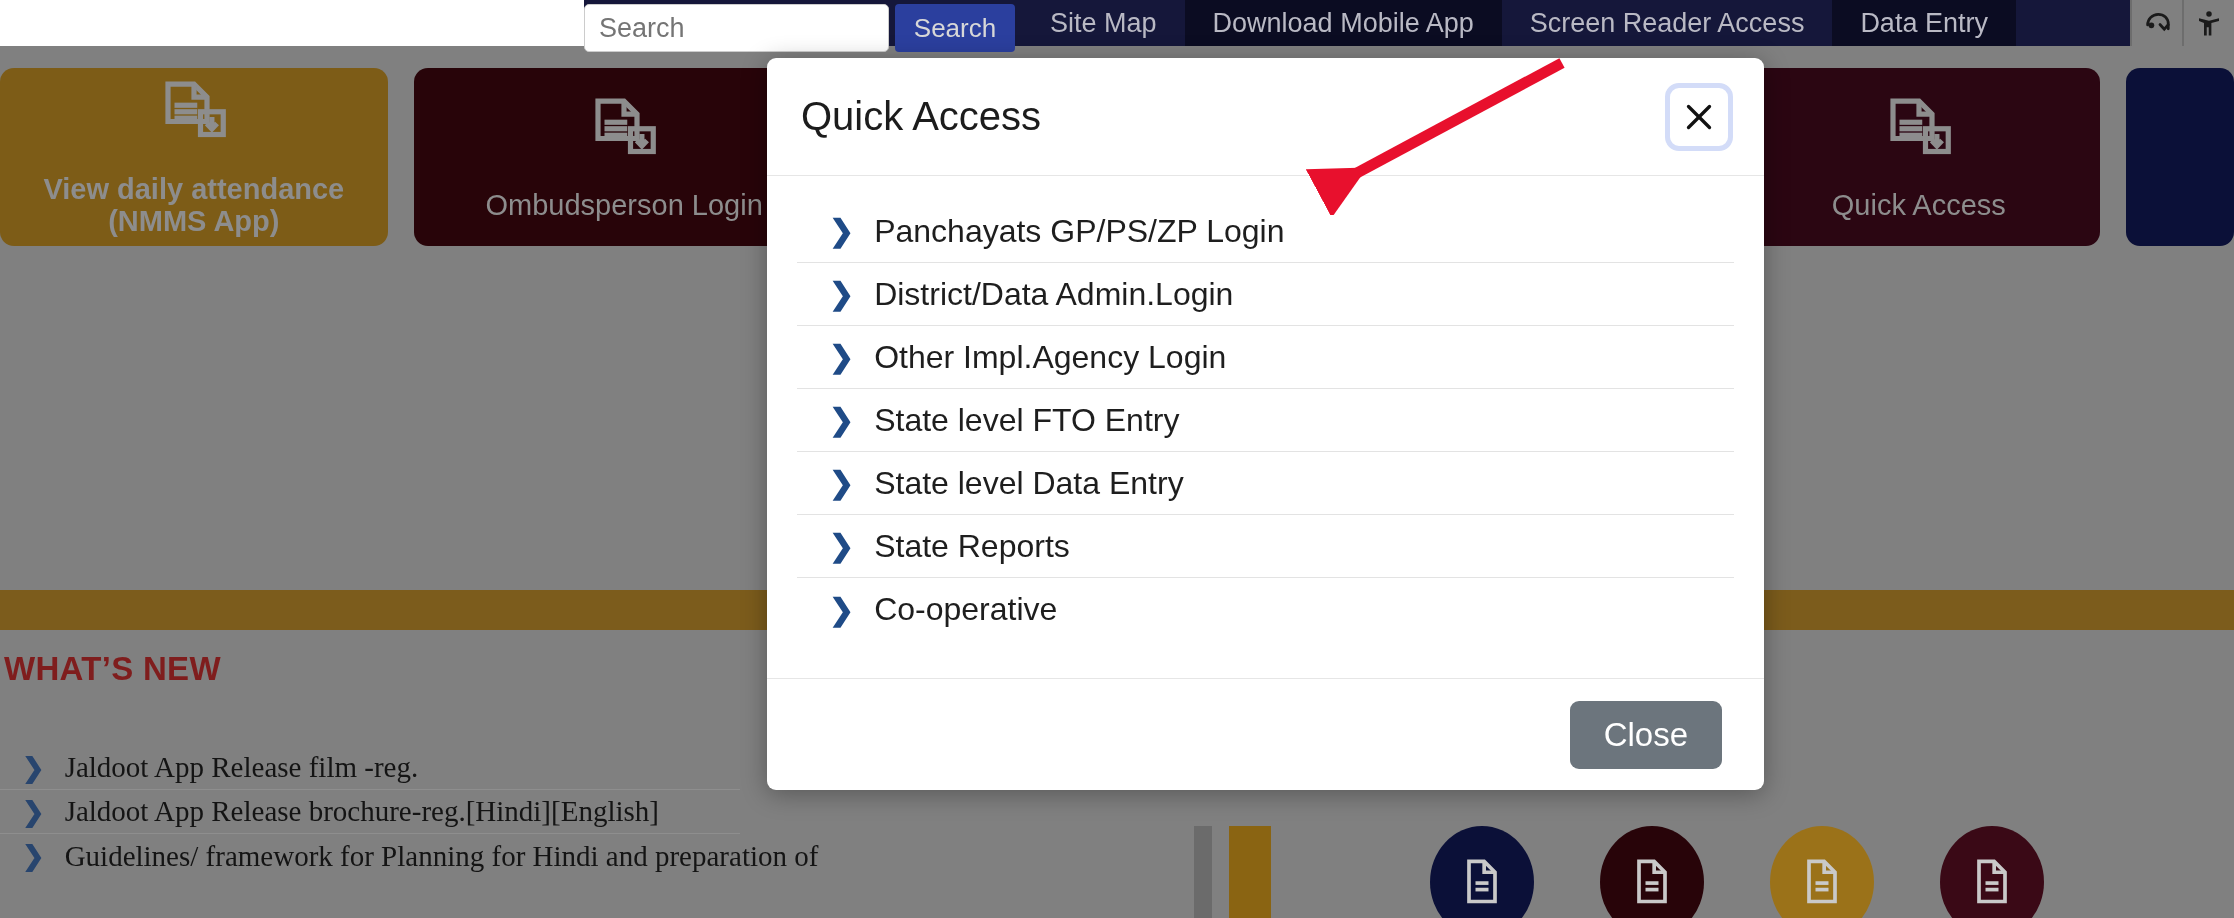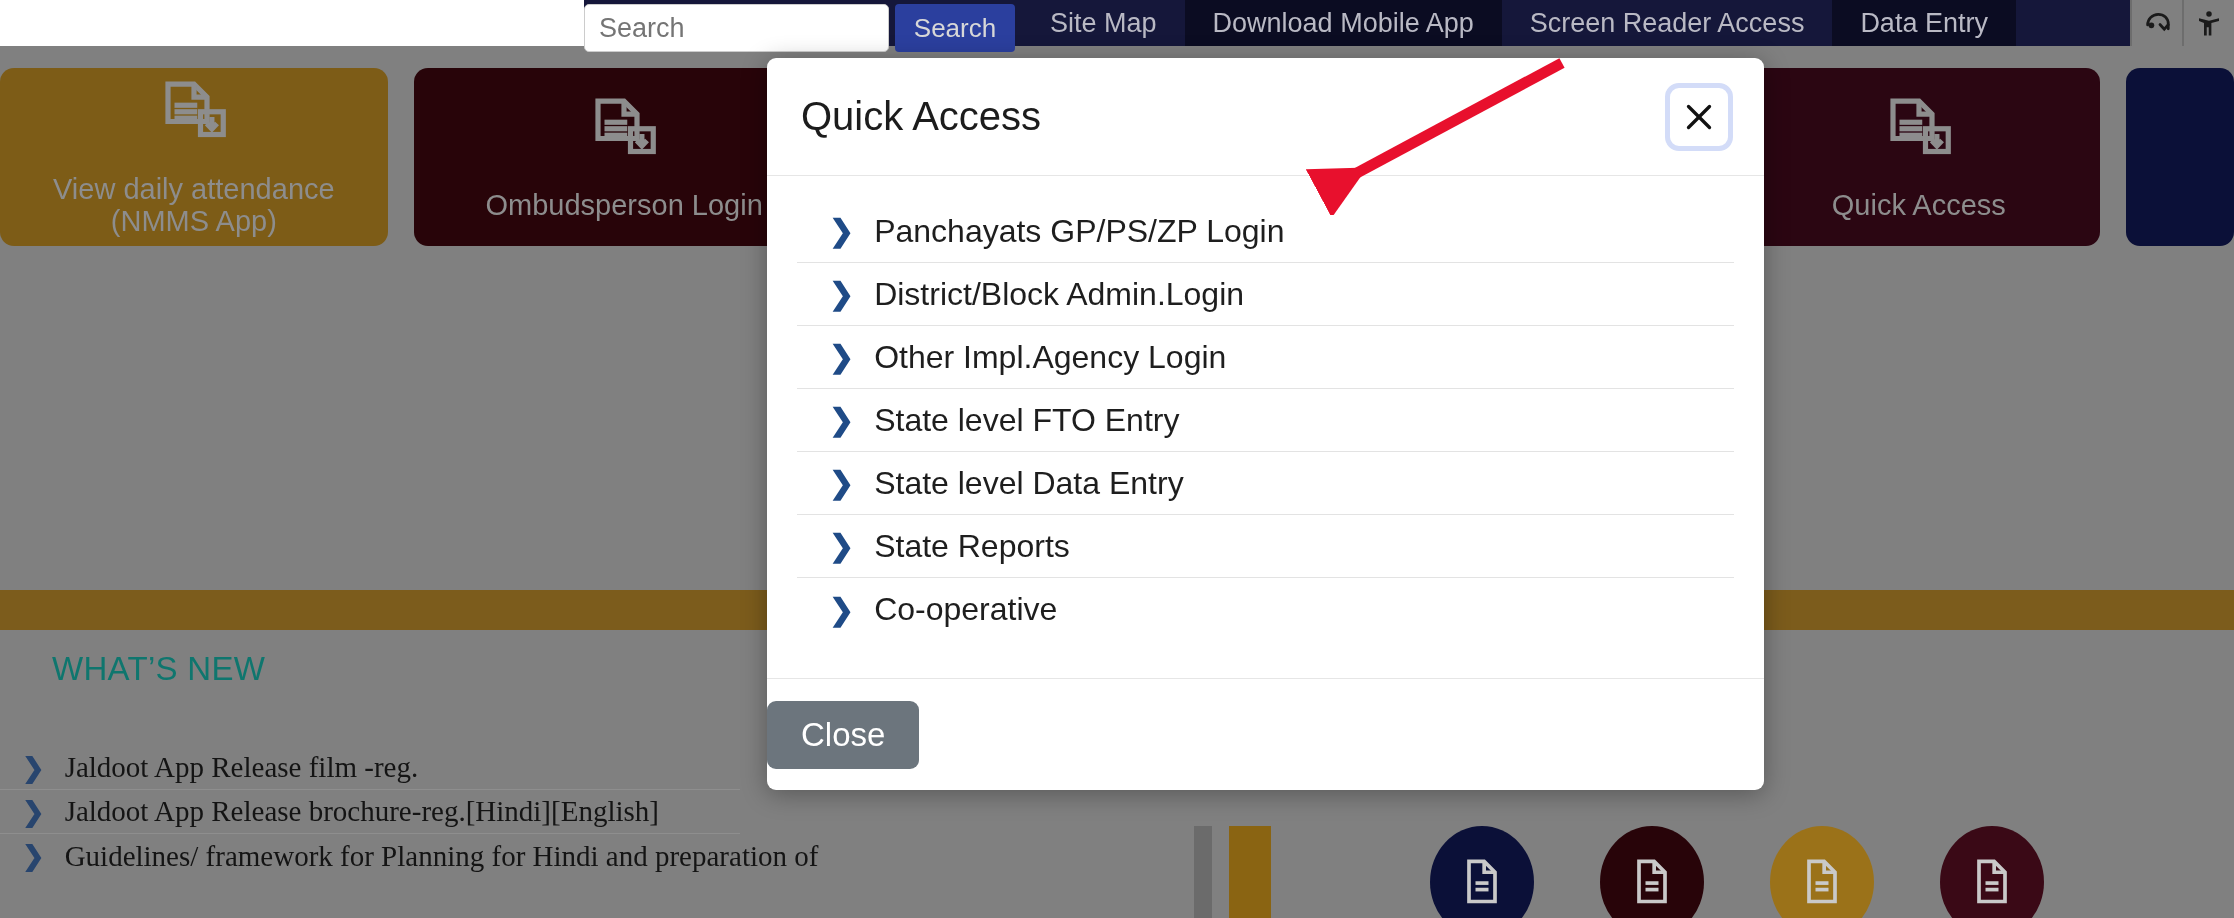--- a/index.html
+++ b/index.html
@@ -82,23 +82,22 @@
   .gold-band {
     position: absolute; top: 590px; left: 0; width: 2234px; height: 40px;
     background: #7c5c1c;
   }
 
   
   .whatsnew {
     position: absolute; top: 650px; left: 0; width: 1140px;
   }
   .whatsnew-title {
-    font-size: 33px; font-weight: normal; color: #0f766e; letter-spacing: .3px;
+    font-size: 33px; font-weight: bold; color: #7f1d1d; letter-spacing: .3px;
     padding-left: 4px;
-    margin-left: 48px;
   }
   .wn-list { margin-top: 58px; }
   .wn-item {
     display: flex; align-items: center; gap: 20px; height: 44px;
     border-bottom: 1px solid #8e8e8e; padding-left: 22px; width: 740px;
     cursor: pointer;
   }
   .wn-item:last-child { border-bottom: none; }
   .wn-chev { color: #28456e; font-size: 27px; font-weight: bold; }
   .wn-text { font-size: 29px; color: #141414; white-space: nowrap; font-family: Liberation Serif, serif; }
@@ -143,22 +142,22 @@
   .qa-item {
     display: flex; align-items: center; gap: 20px;
     height: 63px; border-bottom: 1px solid #e3e3e3; cursor: pointer;
     padding-left: 32px;
   }
   .qa-item:last-child { border-bottom: none; }
   .qa-chev { color: #1f4b87; font-size: 30px; font-weight: bold; line-height: 1; }
   .qa-text { font-size: 32px; color: #1e1e1e; white-space: nowrap; }
   .modal-footer {
     height: 112px; border-top: 1px solid #e6e6e6;
-    display: flex; align-items: center; justify-content: flex-start;
-    padding-right: 30px;
+    display: flex; align-items: center; justify-content: flex-end;
+    padding-right: 42px;
   }
   .modal-close-btn {
     background: #6c757d; color: #ffffff; border: 0; border-radius: 9px;
     font-size: 33px; padding: 15px 34px; cursor: pointer;
     font-family: "Liberation Sans", sans-serif;
   }
 
   
   #annot-arrow {
     position: absolute; left: 1300px; top: 55px; width: 270px; height: 160px;
@@ -168,21 +167,21 @@
 </head>
 <body>
 
 <div id="page">
 
   <div id="page-bg">
 
     <div class="page-body"></div>
 
     <div class="cards-row">
-      <div class="qcard" style="margin-left:0; width:396px; height:178px; background:#7d5c17;">
+      <div class="qcard" style="margin-left:0; width:396px; height:178px; background:#7d5c17;font-weight:bold;">
         <span class="qicon">
           <svg width="78" height="78" viewBox="0 0 24 24" fill="none" stroke="#8d8d8d" stroke-width="1.6">
             <path d="M4 2.5h8l4 4V14H4z"></path>
               <path d="M12 2.5V6.5H16"></path>
             <line x1="6" y1="9" x2="13" y2="9"></line>
               <line x1="6" y1="11" x2="13" y2="11"></line>
             <line x1="6" y1="13" x2="13" y2="13"></line>
             <rect x="14" y="11" width="7" height="7"></rect>
             <path d="M17.5 12.6v3.6M15.9 14.6l1.6 1.7 1.6-1.7"></path>
           </svg>
@@ -327,21 +326,21 @@
     </div>
 
     <div class="modal-body">
       <ul class="qa-list">
         <li class="qa-item">
           <span class="qa-chev">❯</span>
           <span class="qa-text">Panchayats GP/PS/ZP Login</span>
         </li>
         <li class="qa-item">
           <span class="qa-chev">❯</span>
-          <span class="qa-text">District/Block Admin.Login</span>
+          <span class="qa-text">District/Data Admin.Login</span>
         </li>
         <li class="qa-item">
           <span class="qa-chev">❯</span>
           <span class="qa-text">Other Impl.Agency Login</span>
         </li>
         <li class="qa-item">
           <span class="qa-chev">❯</span>
           <span class="qa-text">State level FTO Entry</span>
         </li>
         <li class="qa-item">

